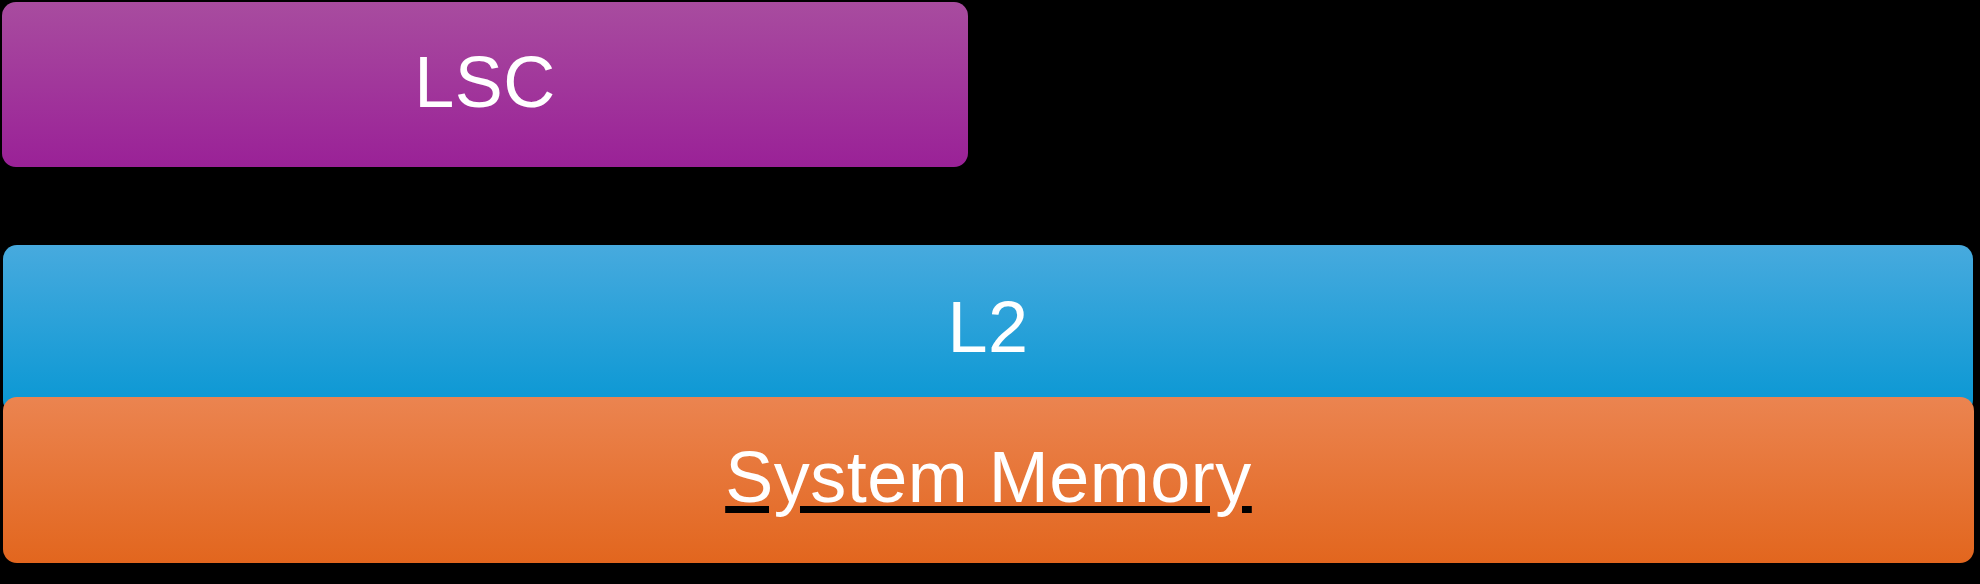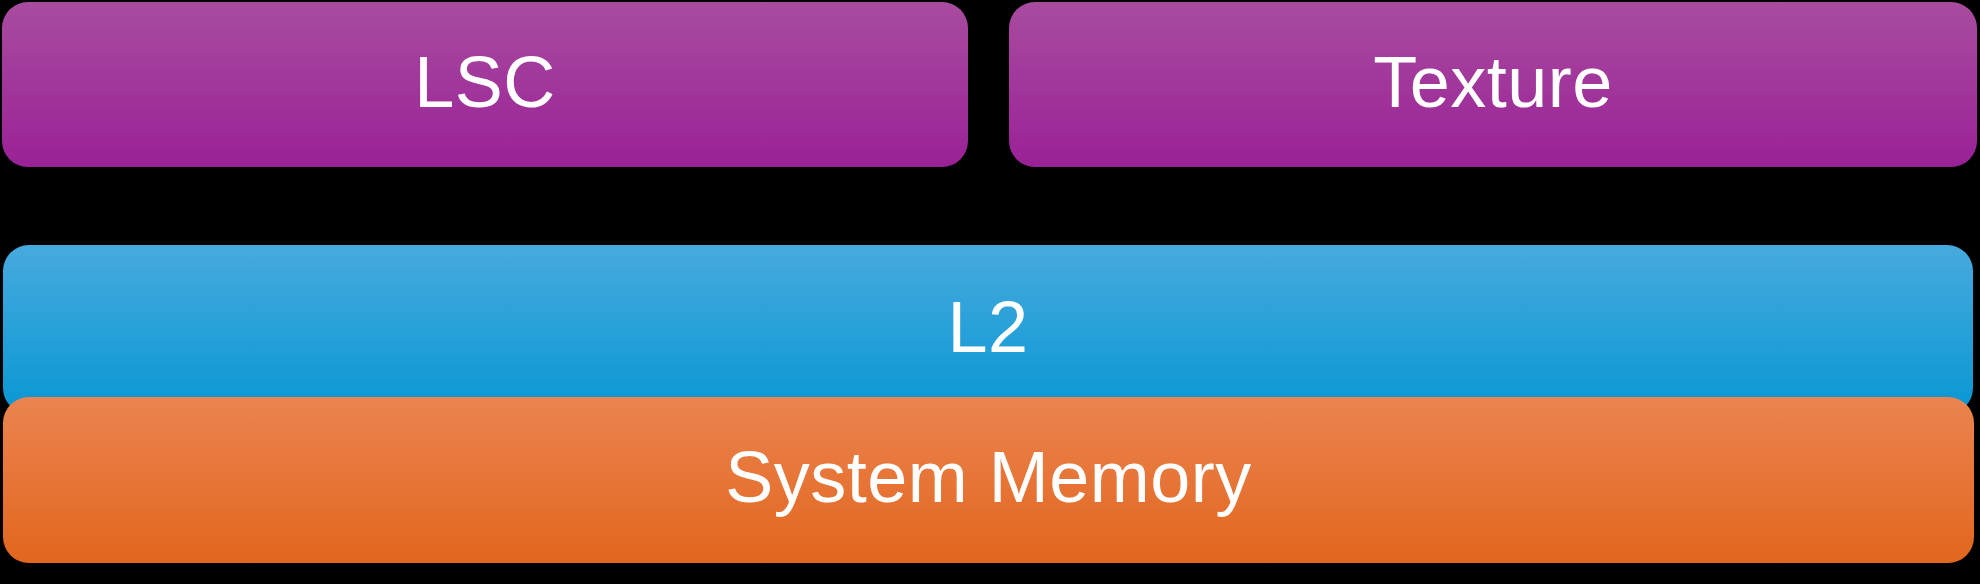--- a/index.html
+++ b/index.html
@@ -10,51 +10,48 @@
   .canvas {
     position: relative;
     width: 1980px;
     height: 584px;
     background: #000000;
     overflow: hidden;
     font-family: "Liberation Sans", sans-serif;
   }
   .block {
     position: absolute;
-    border-radius: 26px;
+    border-radius: 14px;
     display: flex;
     align-items: center;
     justify-content: center;
   }
   .block .label {
     color: #ffffff;
     font-size: 72px;
     font-weight: 400;
     line-height: 1;
     letter-spacing: 0.5px;
     white-space: nowrap;
     transform: translateY(-3px);
   }
   #lsc-block      { left: 2px;    top: 2px;   width: 966px;  height: 165px; }
   #texture-block  { left: 1009px; top: 2px;   width: 968px;  height: 165px; }
   #l2-block       { left: 3px;    top: 197px; width: 1970px; height: 169px; }
-  #system-memory-block { left: 3px; top: 397px; width: 1971px; height: 166px; }
+  #system-memory-block { left: 3px; top: 397px; width: 1971px; height: 166px; text-decoration: underline; }
 </style>
 </head>
 <body>
 
 <div class="canvas">
 
   <div class="block" id="lsc-block" style="background: linear-gradient(rgb(168, 76, 159) 0%, rgb(154, 33, 151) 100%);">
     <span class="label">LSC</span>
   </div>
 
-  <div class="block" id="texture-block" style="background: linear-gradient(rgb(168, 76, 159) 0%, rgb(154, 33, 151) 100%);">
-    <span class="label">Texture</span>
-  </div>
 
   <div class="block" id="l2-block" style="background: linear-gradient(rgb(71, 170, 222) 0%, rgb(8, 151, 211) 100%); margin-top: 48px;">
     <span class="label">L2</span>
   </div>
 
   <div class="block" id="system-memory-block" style="background: linear-gradient(rgb(235, 132, 80) 0%, rgb(226, 102, 30) 100%);">
     <span class="label">System Memory</span>
   </div>
 
 </div>

